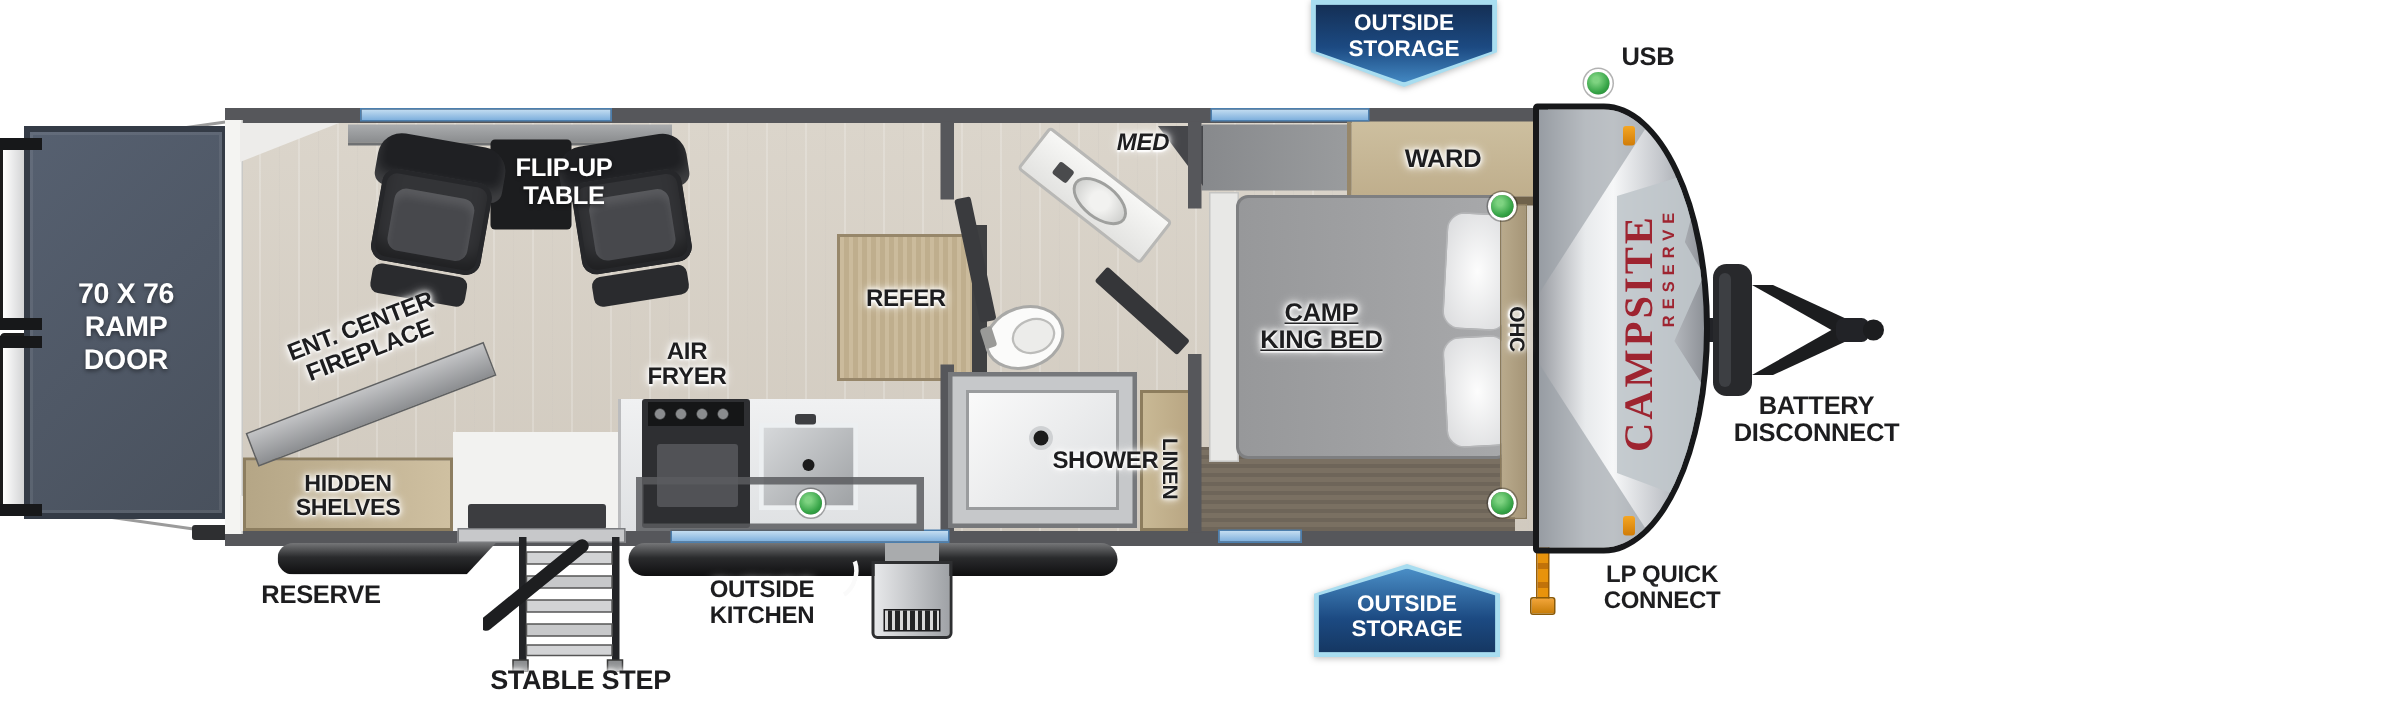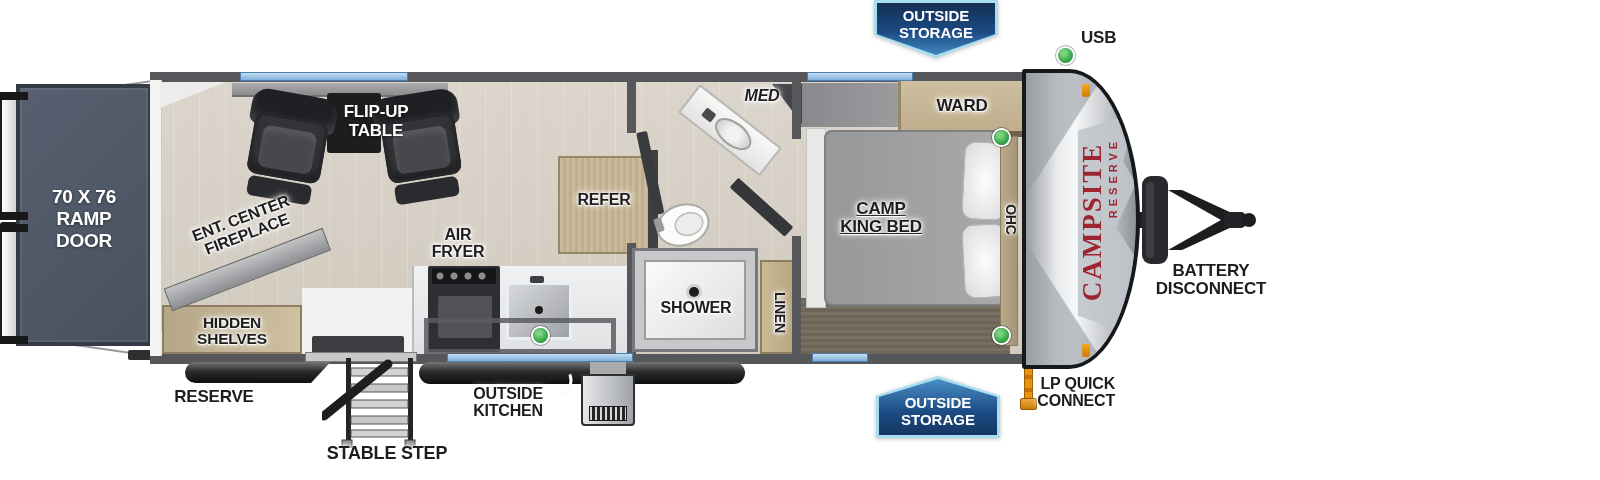--- a/index.html
+++ b/index.html
@@ -137,21 +137,21 @@
   <svg style="left:652px;top:200px;z-index:5;" width="62" height="50" viewBox="0 0 62 50">
     <ellipse cx="31" cy="25" rx="26" ry="20" transform="rotate(-18 31 25)" fill="#fbfbfa" stroke="#a9a9a7" stroke-width="2"></ellipse>
     <ellipse cx="37" cy="24" rx="14" ry="11" transform="rotate(-18 37 24)" fill="#ececea" stroke="#bcbcba" stroke-width="1.5"></ellipse>
     <rect x="3" y="18" width="8" height="14" rx="2" fill="#9a9a98" transform="rotate(-18 7 25)"></rect>
   </svg>
 
   <div style="left:632px;top:248px;width:126px;height:104px;background:#c6c8ca;border:3px solid #76787b;z-index:5;">
     <div style="left:9px;top:9px;right:9px;bottom:9px;background:linear-gradient(135deg,#fafafa,#dcdee0);border:2px solid #9a9c9e;"></div>
     <div style="left:54px;top:36px;width:10px;height:10px;border-radius:50%;background:#1b1b1b;box-shadow:0 0 0 3px #cfd1d3;"></div>
   </div>
-  <div class="lbl" style="left:638px;top:300px;width:116px;">SHOWER</div>
+  <div class="lbl" style="left:679px;top:300px;width:116px;">SHOWER</div>
 
   <div style="left:760px;top:260px;width:38px;height:94px;background:linear-gradient(90deg,#c9b995,#b7a481);border:2px solid #8d7d5d;z-index:5;"></div>
   <div class="lbl" style="left:748px;top:305px;width:64px;font-size:14px;transform:rotate(90deg);">LINEN</div>
 
   <div class="wall" style="left:792px;top:81px;width:9px;height:58px;z-index:5;"></div>
   <div class="wall" style="left:792px;top:236px;width:9px;height:119px;z-index:5;"></div>
   <div style="left:734px;top:176px;width:74px;height:13px;background:#353639;border-radius:2px;transform:rotate(42deg);transform-origin:left center;z-index:5;"></div>
 
   <div style="left:801px;top:83px;width:100px;height:44px;background:linear-gradient(90deg,#87898c,#9a9c9e);z-index:4;"></div>
   <div style="left:798px;top:298px;width:212px;height:56px;background:repeating-linear-gradient(0deg,#6e6559 0 3px,#7a7062 3px 6px);z-index:4;"></div>
@@ -217,21 +217,21 @@
   <div style="left:546px;top:366px;width:26px;height:34px;border:3px solid transparent;border-right-color:#fafafa;border-radius:50%;transform:rotate(18deg);z-index:6;"></div>
   <div style="left:590px;top:362px;width:36px;height:14px;background:#a9abad;z-index:5;"></div>
   <div style="left:581px;top:374px;width:54px;height:52px;background:linear-gradient(90deg,#e7e8ea,#9fa2a6);border:2px solid #2e2f31;border-radius:0 0 4px 4px;z-index:6;">
     <div style="left:6px;top:30px;width:38px;height:15px;background:repeating-linear-gradient(90deg,#d8d8d8 0 2px,#232425 2px 5px);border:1px solid #1a1a1c;"></div>
   </div>
   <div class="lbl" style="left:452px;top:386px;width:112px;">OUTSIDE
 KITCHEN</div>
 
   <div style="left:1024px;top:364px;width:9px;height:38px;background:repeating-linear-gradient(0deg,#e8930c 0 9px,#c1720a 9px 13px);border:1px solid #9a5e06;z-index:6;"></div>
   <div style="left:1020px;top:398px;width:17px;height:12px;background:linear-gradient(#f2a53a,#c87d08);border:1px solid #8a5a08;border-radius:2px;z-index:6;"></div>
-  <div class="lbl" style="left:1023px;top:376px;width:92px;text-align:right;">LP QUICK
+  <div class="lbl" style="left:1062px;top:376px;width:92px;text-align:center;">LP QUICK
 CONNECT</div>
 
   <div class="badge" style="left:874px;top:0;width:124px;height:58px;">
     <div class="outer clip-down"></div>
     <div class="inner clip-down grad-down"></div>
     <div class="txt">OUTSIDE
 STORAGE</div>
   </div>
   <div class="badge badge-bottom" style="left:876px;top:376px;width:124px;height:62px;">
     <div class="outer clip-up"></div>

